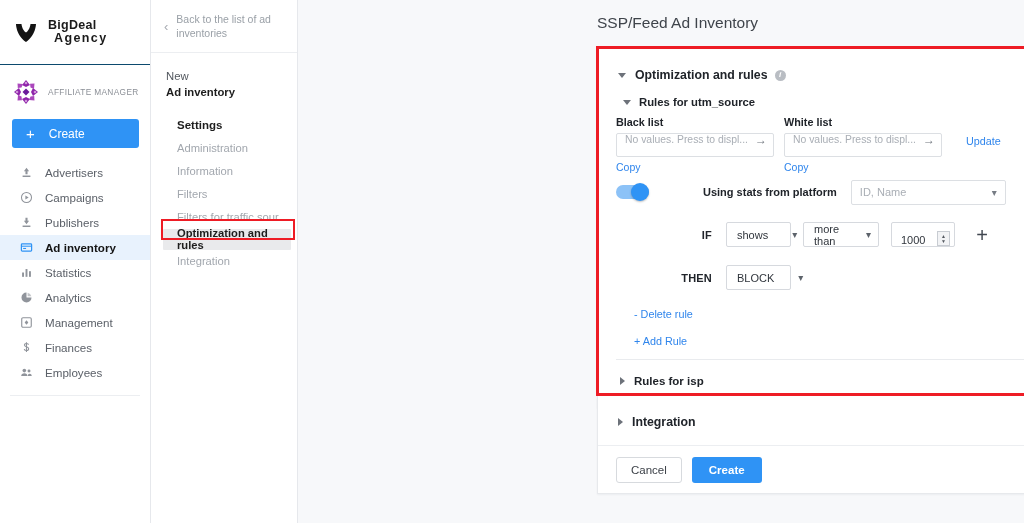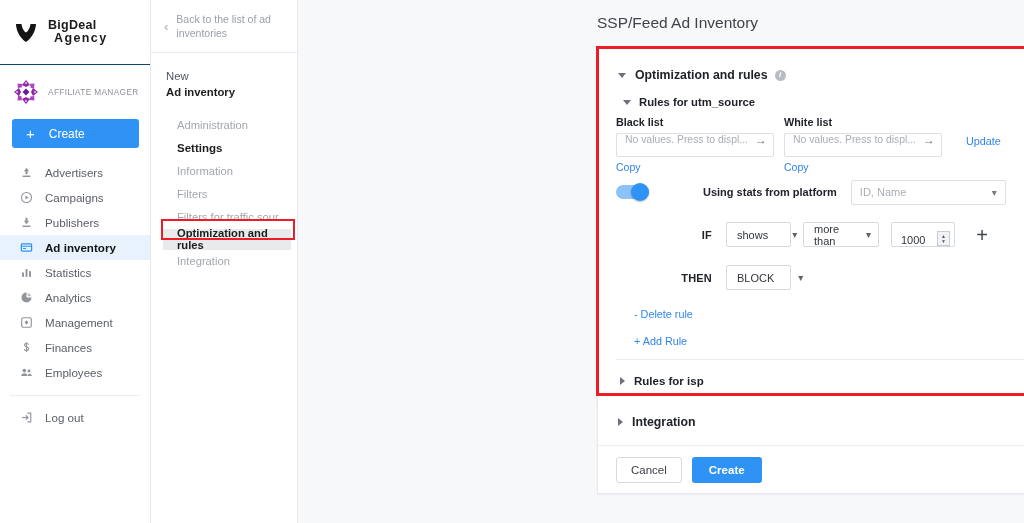--- a/index.html
+++ b/index.html
@@ -421,52 +421,42 @@
               <circle cx="10.4" cy="5.7" r="1.7"></circle>
             <path d="M1.4 11.6 C1.4 9.3 3 8.3 5 8.3 C7 8.3 8.6 9.3 8.6 11.6 Z"></path>
             <path d="M9 11.6 C9 9.9 9.9 9 11.2 9 C12.5 9 13.5 9.9 13.5 11.6 Z"></path>
           </svg>
         </span>
         <span>Employees</span>
       </div>
 
       <div class="nav-sep"></div>
 
-      <div class="nav-item">
-        <span class="nav-ico">
-          <svg viewBox="0 0 15 15" width="13" height="13" fill="none" stroke="currentColor" stroke-width="1.3">
-            <path d="M8.6 2.5 H12.4 V12.5 H8.6"></path>
-              <path d="M2.4 7.5 H9"></path>
-              <path d="M6.7 5 L9.3 7.5 L6.7 10"></path>
-          </svg>
-        </span>
-        <span>Log out</span>
-      </div>
 
     </div>
   </div>
 
   <div class="subnav">
 
     <div class="back">
       <span class="back-chev">‹</span>
       <span class="back-txt">Back to the list of ad inventories</span>
     </div>
 
     <div class="sub-title">
       <div class="l1">New</div>
       <div class="l2">Ad inventory</div>
     </div>
 
     <div class="sub-list">
+      <div class="sub-item head">
+        <span>Settings</span>
+      </div>
       <div class="sub-item">
         <span>Administration</span>
-      </div>
-      <div class="sub-item head">
-        <span>Settings</span>
       </div>
       <div class="sub-item">
         <span>Information</span>
       </div>
       <div class="sub-item">
         <span>Filters</span>
       </div>
       <div class="sub-item">
         <span>Filters for traffic sour...</span>
       </div>

